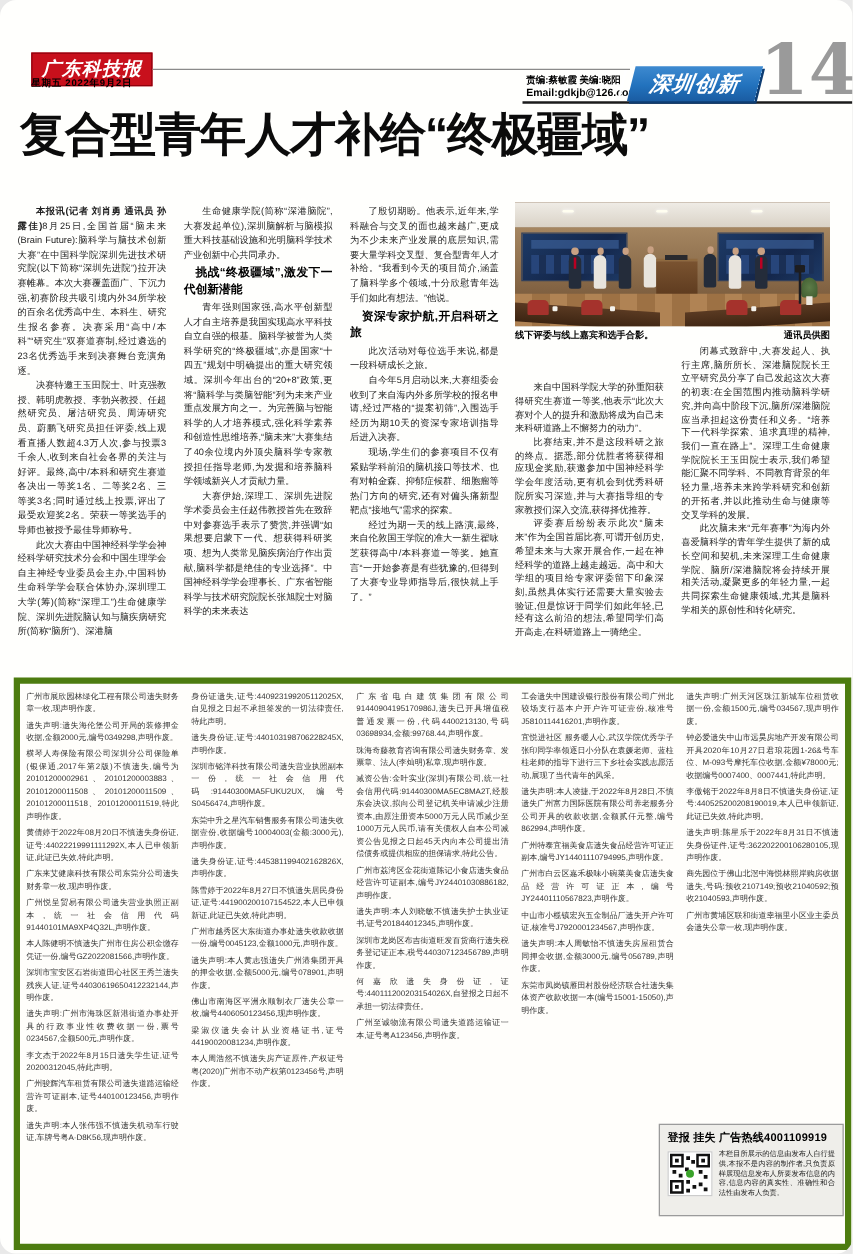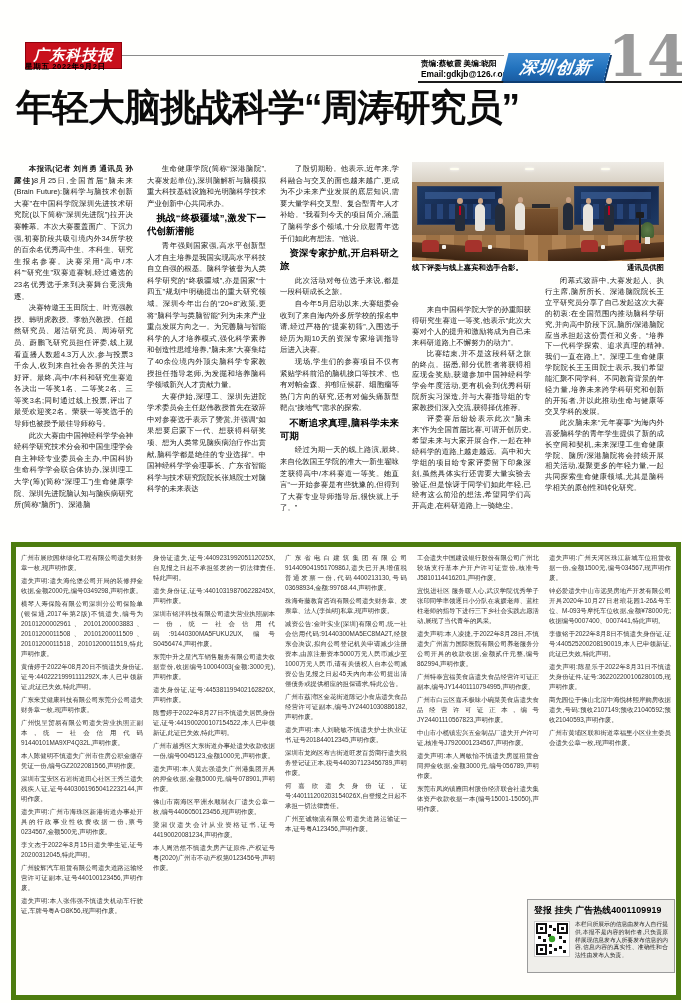--- a/index.html
+++ b/index.html
@@ -1,17 +1,17 @@
 <!DOCTYPE html>
 <html><head>
 <meta charset="utf-8">
 <style>
   html,body{margin:0;padding:0;background:#e9e9e9;}
   .page{position:relative;width:682px;height:1003px;background:#fffffd;margin:0 auto;overflow:hidden;
-        font-family:"Liberation Sans","DejaVu Sans",sans-serif;color:#1a1a1a;}
+        font-family:"Liberation Sans","DejaVu Sans",sans-serif;color:#1a1a1a;border-radius:13px;}
   
   .logo-box{position:absolute;left:25px;top:42px;width:95px;height:25px;background:#c8101c;border:1px solid #90000c;
             display:flex;align-items:center;justify-content:center;}
   .logo-box span{color:#fff;font-family:"DejaVu Serif",serif;font-style:italic;font-weight:bold;font-size:15px;letter-spacing:1px;}
   .date-line{position:absolute;left:25px;top:62px;font-size:7.6px;font-weight:bold;letter-spacing:.6px;color:#000;}
   .rule-1{position:absolute;left:122px;top:55px;width:382px;height:1px;background:#8a8a8a;}
   .editors{position:absolute;left:421px;top:59px;font-size:7.6px;font-weight:bold;color:#000;}
   .email{position:absolute;left:421px;top:69px;font-size:8.4px;font-weight:bold;color:#000;}
   .rule-2{position:absolute;left:418px;top:81px;width:264px;height:2px;background:#1b1b1b;}
   .banner{position:absolute;left:505px;top:53px;width:102px;height:28px;transform:skewX(-14deg);
@@ -89,21 +89,21 @@
   <div class="date-line">星期五 2022年9月2日</div>
   <div class="rule-1"></div>
   <div class="editors">责编:蔡敏霞 美编:晓阳</div>
   <div class="email">Email:gdkjb@126.com</div>
   <div class="rule-2"></div>
   <div class="banner">
     <span>深圳创新</span>
   </div>
   <div class="pagenum">14</div>
 
-  <h1 class="headline">年轻大脑挑战科学“周涛研究员”</h1>
+  <h1 class="headline">复合型青年人才补给“终极疆域”</h1>
 
   <div class="photo">
     <div class="ph-ceiling"></div>
     <div class="ph-light" style="left:15%"></div>
     <div class="ph-light" style="left:45%"></div>
     <div class="ph-light" style="left:75%"></div>
     <div class="ph-wall"></div>
     <div class="ph-screen" style="left:2%">
         <i></i>
         <em></em>
@@ -148,21 +148,20 @@
       <p class="b-subhead">挑战“终极疆域”,激发下一代创新潜能</p>
       <p class="b-para">青年强则国家强,高水平创新型人才自主培养是我国实现高水平科技自立自强的根基。脑科学被誉为人类科学研究的“终极疆域”,亦是国家“十四五”规划中明确提出的重大研究领域。深圳今年出台的“20+8”政策,更将“脑科学与类脑智能”列为未来产业重点发展方向之一。为完善脑与智能科学的人才培养模式,强化科学素养和创造性思维培养,“脑未来”大赛集结了40余位境内外顶尖脑科学专家教授担任指导老师,为发掘和培养脑科学领域新兴人才贡献力量。</p>
       <p class="b-para">大赛伊始,深理工、深圳先进院学术委员会主任赵伟教授首先在致辞中对参赛选手表示了赞赏,并强调“如果想要启蒙下一代、想获得科研奖项、想为人类常见脑疾病治疗作出贡献,脑科学都是绝佳的专业选择”。中国神经科学学会理事长、广东省智能科学与技术研究院院长张旭院士对脑科学的未来表达</p>
     </div>
   <div class="art-col c3">
       <p class="b-para">了殷切期盼。他表示,近年来,学科融合与交叉的面也越来越广,更成为不少未来产业发展的底层知识,需要大量学科交叉型、复合型青年人才补给。“我看到今天的项目简介,涵盖了脑科学多个领域,十分欣慰青年选手们如此有想法。”他说。</p>
       <p class="b-subhead">资深专家护航,开启科研之旅</p>
       <p class="b-para">此次活动对每位选手来说,都是一段科研成长之旅。</p>
       <p class="b-para">自今年5月启动以来,大赛组委会收到了来自海内外多所学校的报名申请,经过严格的“提案初筛”,入围选手经历为期10天的资深专家培训指导后进入决赛。</p>
       <p class="b-para">现场,学生们的参赛项目不仅有紧贴学科前沿的脑机接口等技术、也有对帕金森、抑郁症候群、细胞瘤等热门方向的研究,还有对偏头痛新型靶点“接地气”需求的探索。</p>
-      <p class="b-subhead">不断追求真理,脑科学未来可期</p>
       <p class="b-para">经过为期一天的线上路演,最终,来自伦敦国王学院的准大一新生翟咏芝获得高中/本科赛道一等奖。她直言“一开始参赛是有些犹豫的,但得到了大赛专业导师指导后,很快就上手了。”</p>
     </div>
   <div class="art-col c4">
       <p class="b-para">来自中国科学院大学的孙重阳获得研究生赛道一等奖,他表示“此次大赛对个人的提升和激励将成为自己未来科研道路上不懈努力的动力”。</p>
       <p class="b-para">比赛结束,并不是这段科研之旅的终点。据悉,部分优胜者将获得相应现金奖励,获邀参加中国神经科学学会年度活动,更有机会到优秀科研院所实习深造,并与大赛指导组的专家教授们深入交流,获得择优推荐。</p>
       <p class="b-para">评委赛后纷纷表示此次“脑未来”作为全国首届比赛,可谓开创历史,希望未来与大家开展合作,一起在神经科学的道路上越走越远。高中和大学组的项目给专家评委留下印象深刻,虽然具体实行还需要大量实验去验证,但是惊讶于同学们如此年轻,已经有这么前沿的想法,希望同学们高开高走,在科研道路上一骑绝尘。</p>
     </div>
   <div class="art-col c5">
       <p class="b-para">闭幕式致辞中,大赛发起人、执行主席,脑所所长、深港脑院院长王立平研究员分享了自己发起这次大赛的初衷:在全国范围内推动脑科学研究,并向高中阶段下沉,脑所/深港脑院应当承担起这份责任和义务。“培养下一代科学探索、追求真理的精神,我们一直在路上”。深理工生命健康学院院长王玉田院士表示,我们希望能汇聚不同学科、不同教育背景的年轻力量,培养未来跨学科研究和创新的开拓者,并以此推动生命与健康等交叉学科的发展。</p>
       <p class="b-para">此次脑未来“元年赛事”为海内外喜爱脑科学的青年学生提供了新的成长空间和契机,未来深理工生命健康学院、脑所/深港脑院将会持续开展相关活动,凝聚更多的年轻力量,一起共同探索生命健康领域,尤其是脑科学相关的原创性和转化研究。</p>

